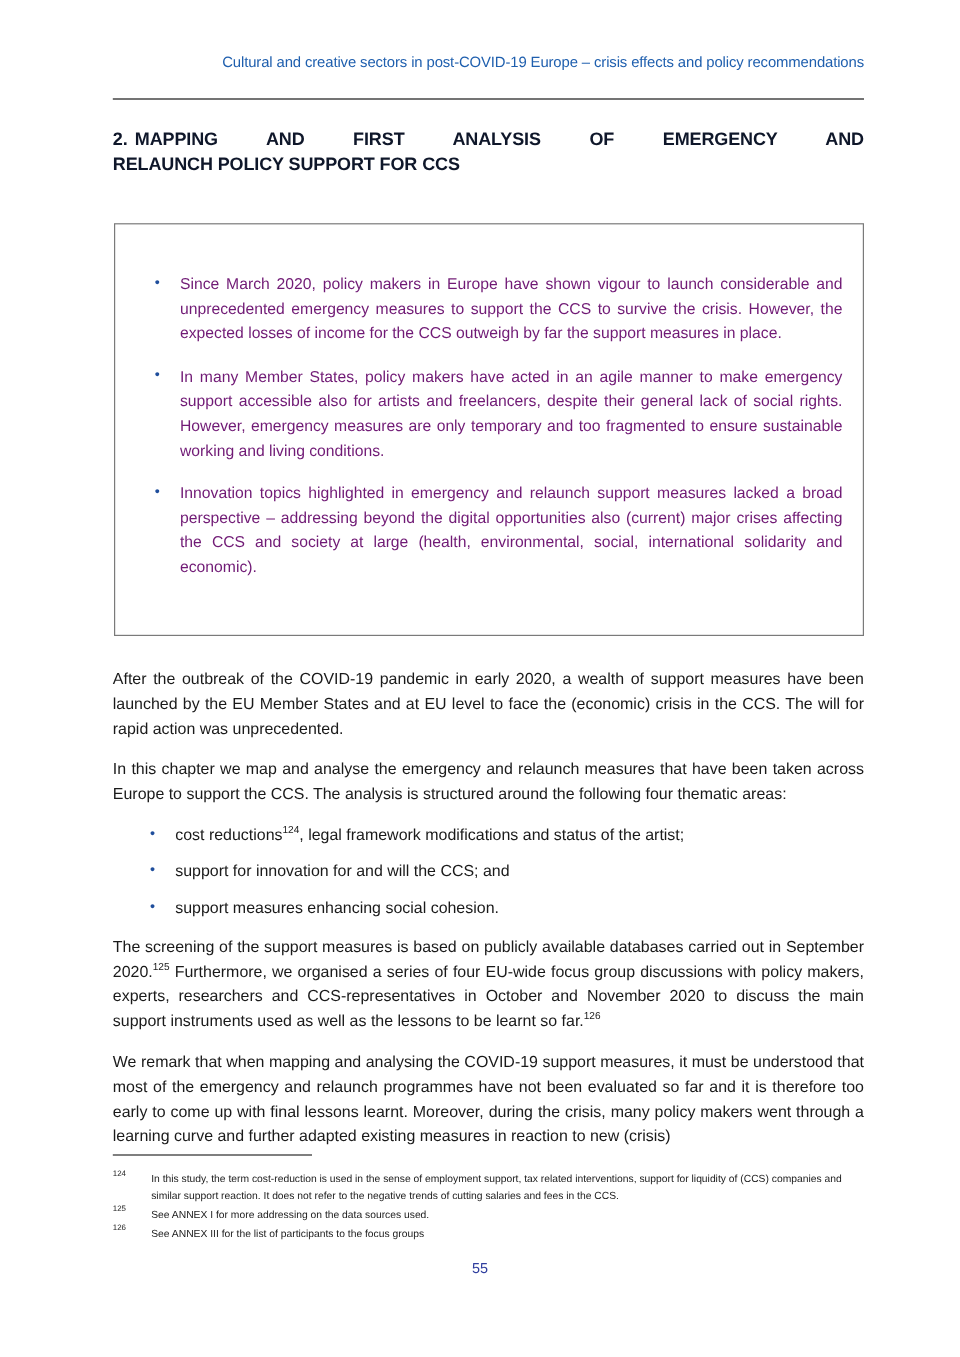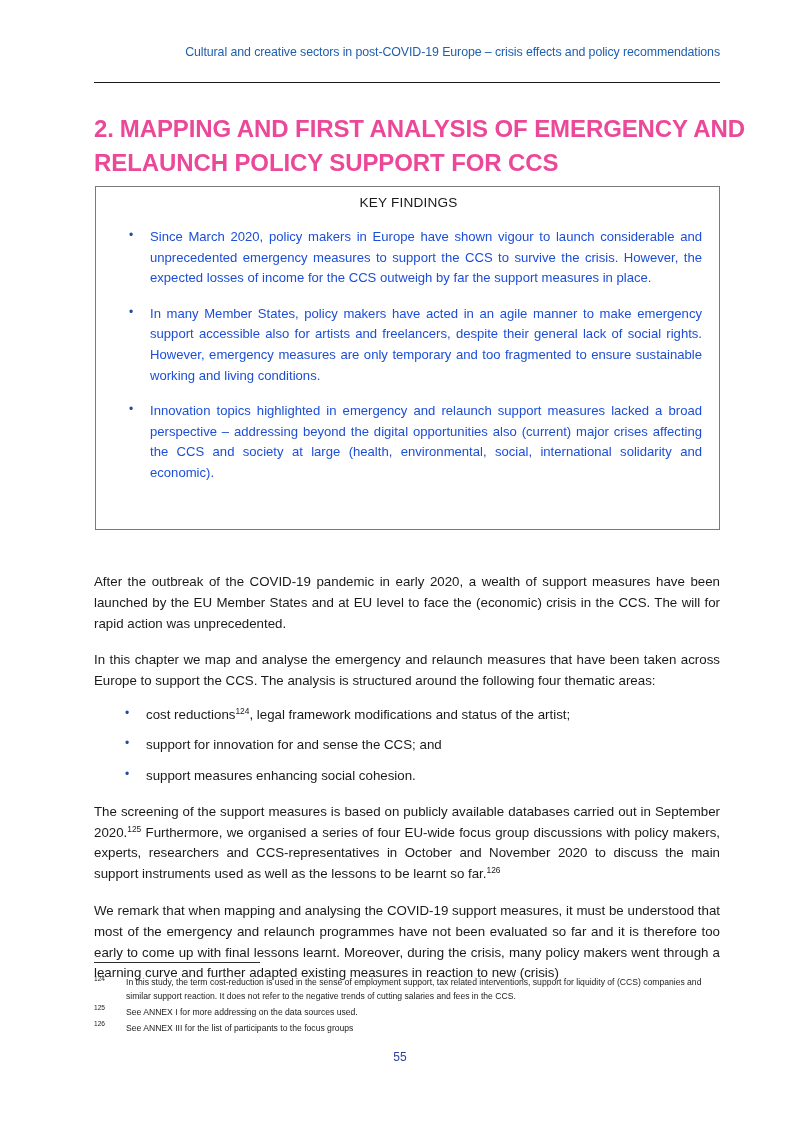--- a/index.html
+++ b/index.html
@@ -45,23 +45,23 @@
     height: 0;
     border-top: 1.3px solid #1a1a1a;
   }
 
   
   .chapter-title {
     position: absolute;
     left: 94px;
     top: 96px;
     width: 626px;
-    font-size: 24px;
+    font-size: 15px;
     font-weight: bold;
-    color: #ec4899;
+    color: #0f172a;
     line-height: 1.42;
     letter-spacing: -0.1px;
   }
   .chapter-title .ln {
     display: block;
   }
   .chapter-title .ln1 {
     text-align: justify;
     text-align-last: justify;
     white-space: pre;
@@ -96,40 +96,40 @@
     width: 625px;
   }
   .kf-item {
     position: relative;
     padding-left: 54px;
     padding-right: 19px;
     margin-bottom: 14.5px;
     font-size: 13.1px;
     line-height: 1.58;
     text-align: justify;
-    color: #1d4ed8;
+    color: #701a75;
   }
   .kf-item:before {
     content: "\2022";
     position: absolute;
     left: 33px;
     top: -1px;
     color: #1F4E9C;
     font-size: 12px;
   }
 
   
   .body-block {
     position: absolute;
     left: 94px;
     top: 556px;
     width: 626px;
   }
   p.para {
-    margin: 16px 0 13px 0;
+    margin: 0 0 13px 0;
     font-size: 13.3px;
     line-height: 1.565;
     text-align: justify;
     color: #1a1a1a;
   }
   p.para.lastline-natural {
     text-align: justify;
     text-align-last: left;
   }
   ul.bullets {
@@ -209,37 +209,36 @@
 
   <div class="header">Cultural and creative sectors in post-COVID-19 Europe – crisis effects and policy recommendations</div>
   <div class="header-rule"></div>
 
   <h1 class="chapter-title">
     <span class="ln ln1"><span class="num">2.</span><span>MAPPING AND FIRST ANALYSIS OF EMERGENCY AND</span></span>
     <span class="ln ln2">RELAUNCH POLICY SUPPORT FOR CCS</span>
   </h1>
 
   <section class="kf-box">
-    <div class="kf-title">KEY FINDINGS</div>
     <div class="kf-list">
       <div class="kf-item">Since March 2020, policy makers in Europe have shown vigour to launch considerable and unprecedented emergency measures to support the CCS to survive the crisis. However, the expected losses of income for the CCS outweigh by far the support measures in place.</div>
       <div class="kf-item">In many Member States, policy makers have acted in an agile manner to make emergency support accessible also for artists and freelancers, despite their general lack of social rights. However, emergency measures are only temporary and too fragmented to ensure sustainable working and living conditions.</div>
       <div class="kf-item">Innovation topics highlighted in emergency and relaunch support measures lacked a broad perspective – addressing beyond the digital opportunities also (current) major crises affecting the CCS and society at large (health, environmental, social, international solidarity and economic).</div>
     </div>
   </section>
 
   <div class="body-block">
 
     <p class="para lastline-natural">After the outbreak of the COVID-19 pandemic in early 2020, a wealth of support measures have been launched by the EU Member States and at EU level to face the (economic) crisis in the CCS. The will for rapid action was unprecedented.</p>
 
     <p class="para lastline-natural">In this chapter we map and analyse the emergency and relaunch measures that have been taken across Europe to support the CCS. The analysis is structured around the following four thematic areas:</p>
 
     <ul class="bullets">
       <li><span>cost reductions</span><sup>124</sup><span>, legal framework modifications and status of the artist;</span></li>
-      <li><span>support for innovation for and sense the CCS; and</span></li>
+      <li><span>support for innovation for and will the CCS; and</span></li>
       <li><span>support measures enhancing social cohesion.</span></li>
     </ul>
 
     <p class="para lastline-natural"><span>The screening of the support measures is based on publicly available databases carried out in September 2020.</span><sup>125</sup><span> Furthermore, we organised a series of four EU-wide focus group discussions with policy makers, experts, researchers and CCS-representatives in October and November 2020 to discuss the main support instruments used as well as the lessons to be learnt so far.</span><sup>126</sup></p>
 
     <p class="para">We remark that when mapping and analysing the COVID-19 support measures, it must be understood that most of the emergency and relaunch programmes have not been evaluated so far and it is therefore too early to come up with final lessons learnt. Moreover, during the crisis, many policy makers went through a learning curve and further adapted existing measures in reaction to new (crisis)</p>
 
   </div>
 
   <div class="fn-rule"></div>

